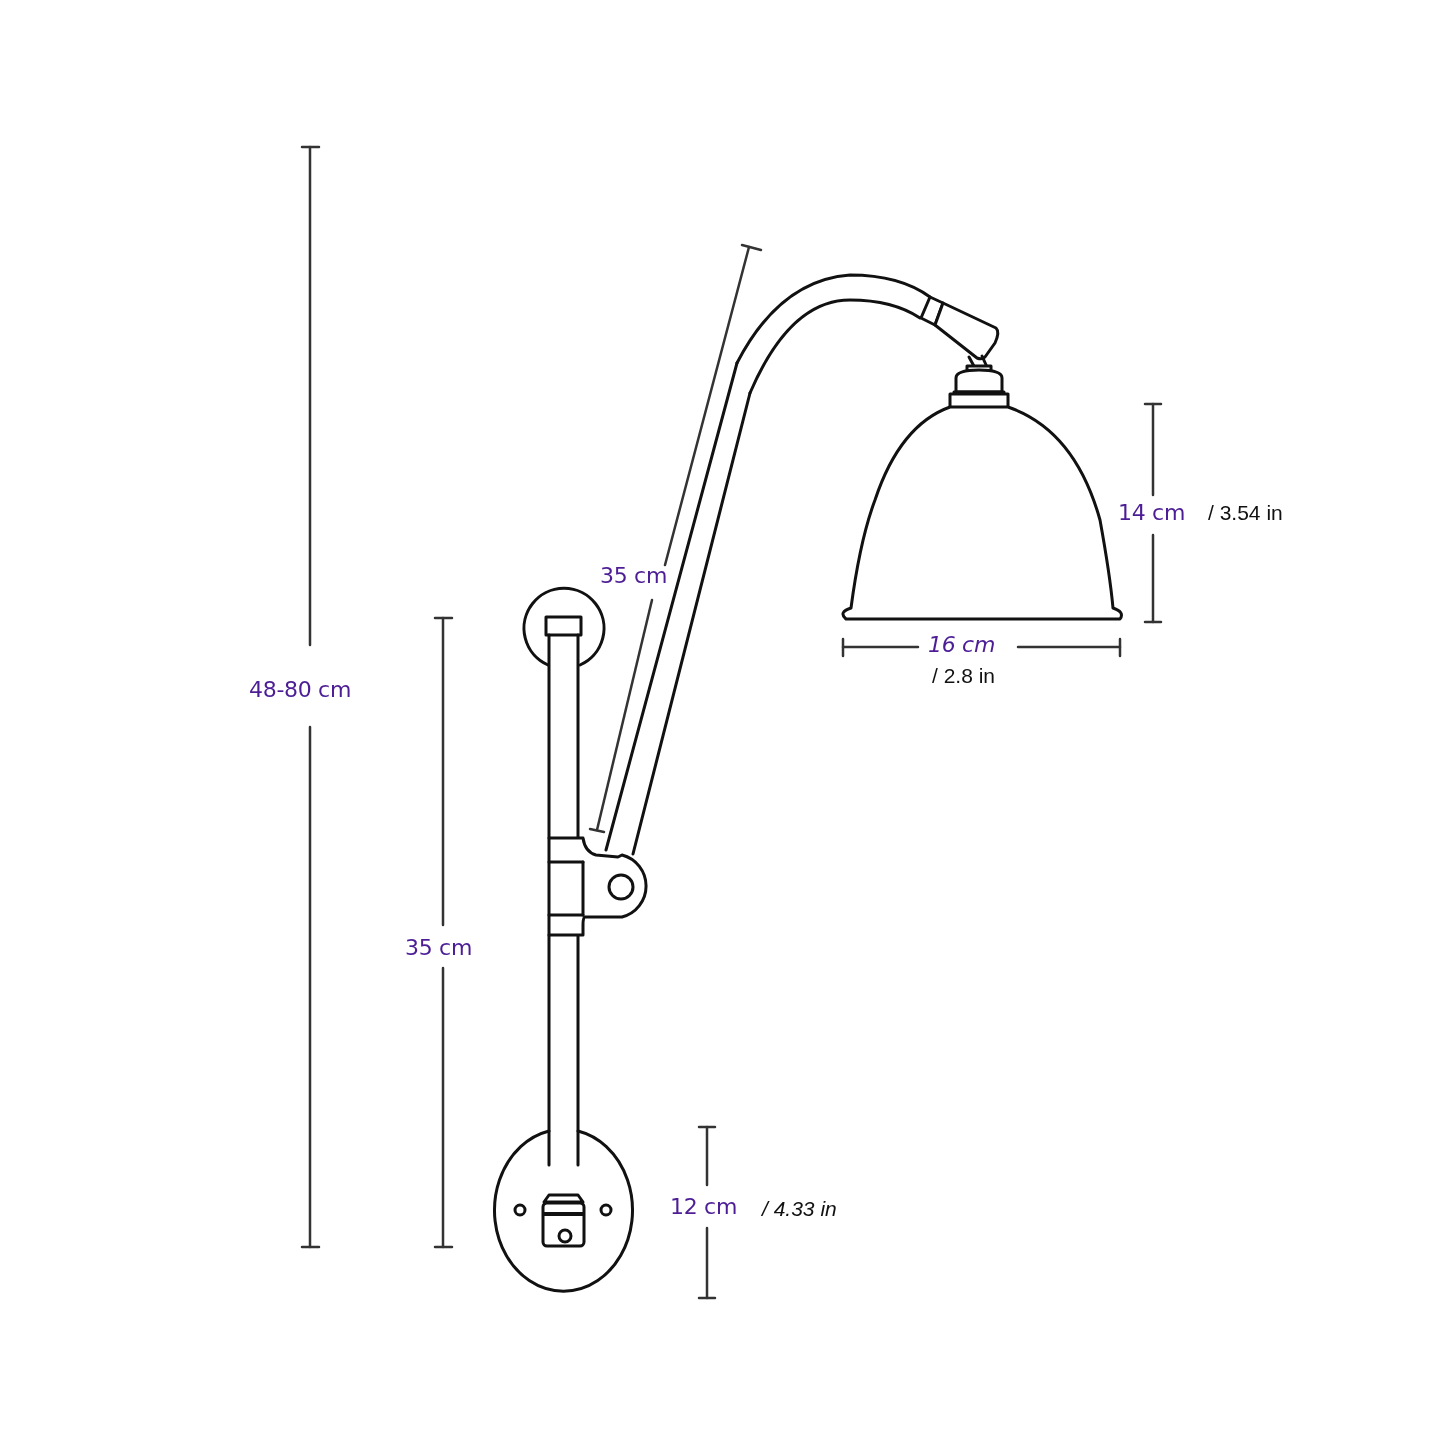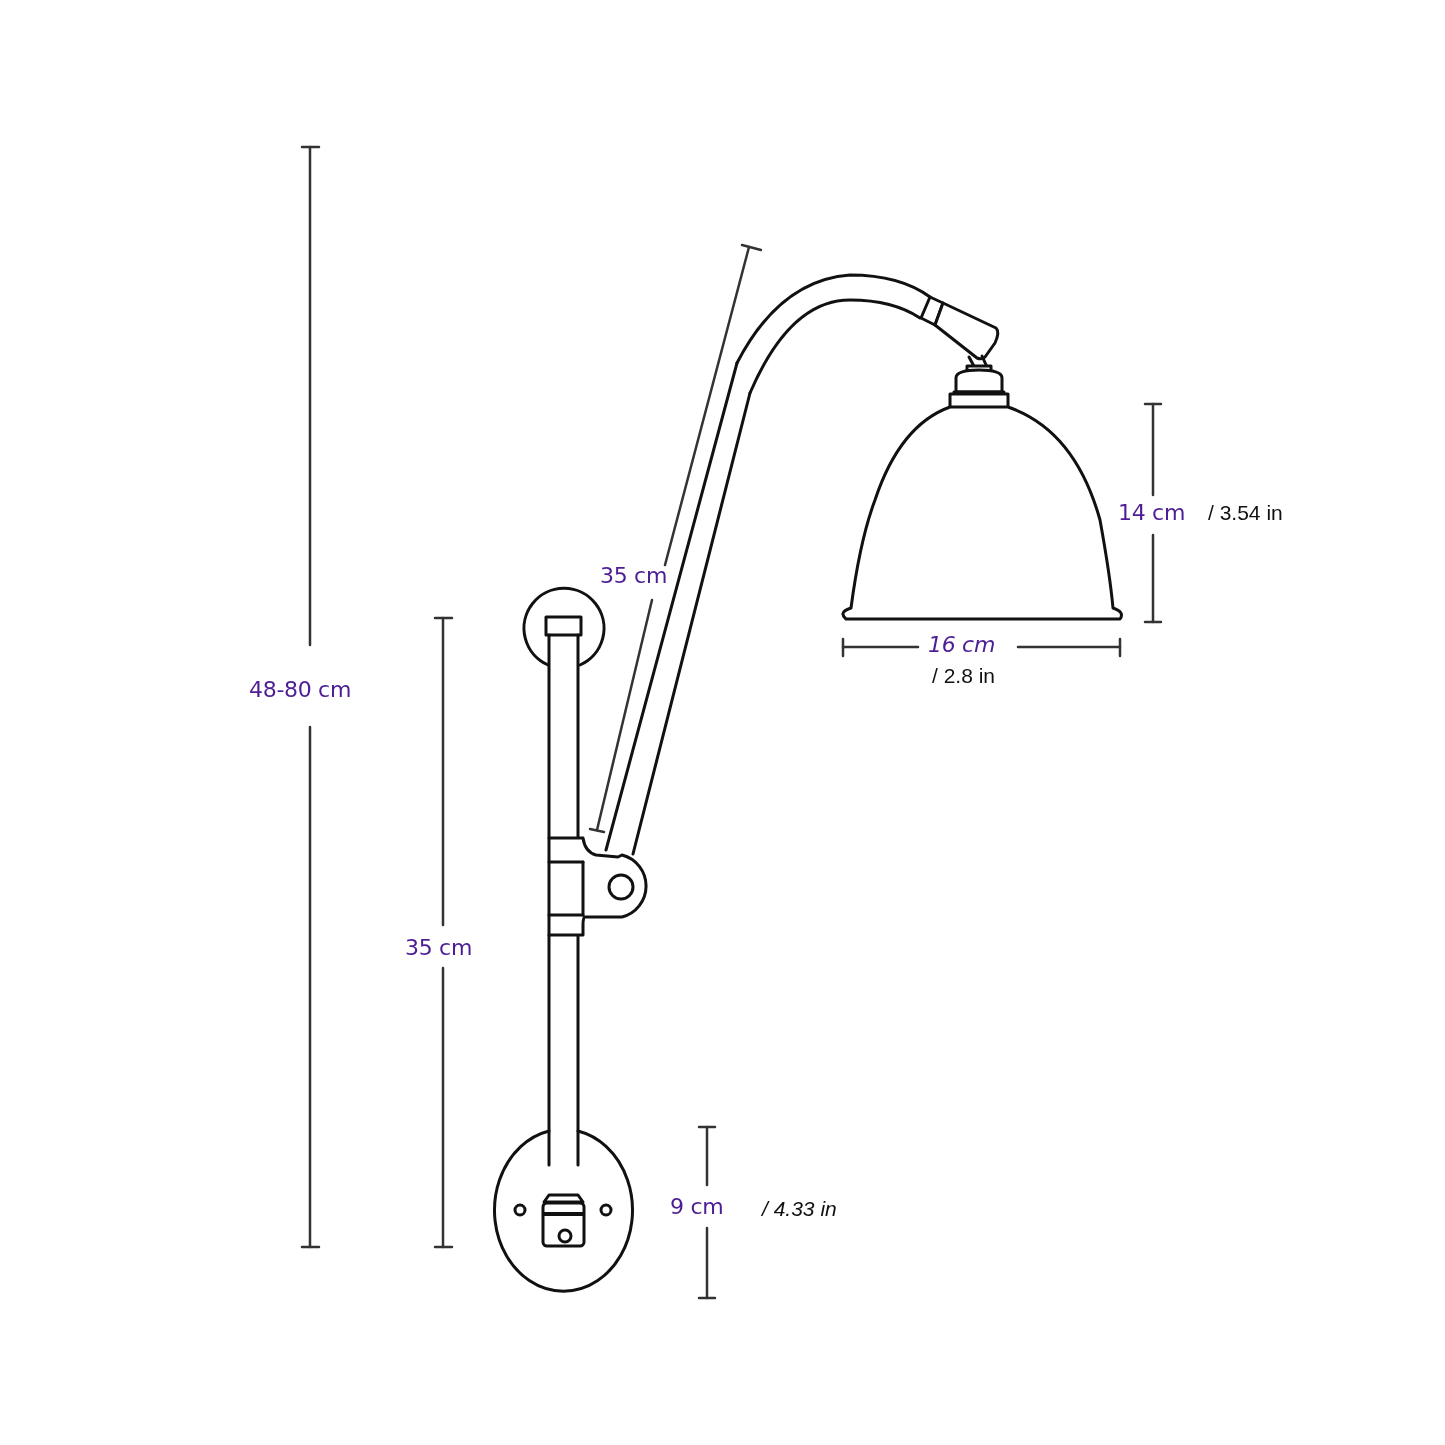--- a/index.html
+++ b/index.html
@@ -119,15 +119,15 @@
     </g>
   </svg>
 
   <div class="label cm" style="left:249px; top:679px;">48-80 cm</div>
   <div class="label cm" style="left:405px; top:937px;">35 cm</div>
   <div class="label cm" style="left:600px; top:565px;">35 cm</div>
   <div class="label cm" style="left:1118px; top:502px;">14 cm</div>
   <div class="label inch" style="left:1208px; top:502px;">/ 3.54 in</div>
   <div class="label cm" style="left:928px; top:634px;font-style:italic;">16 cm</div>
   <div class="label inch" style="left:932px; top:665px;">/ 2.8 in</div>
-  <div class="label cm" style="left:670px; top:1196px;">9 cm</div>
+  <div class="label cm" style="left:670px; top:1196px;">12 cm</div>
   <div class="label inch" style="left:762px; top:1198px;font-style:italic;">/ 4.33 in</div>
 </div>
 
 </body></html>

